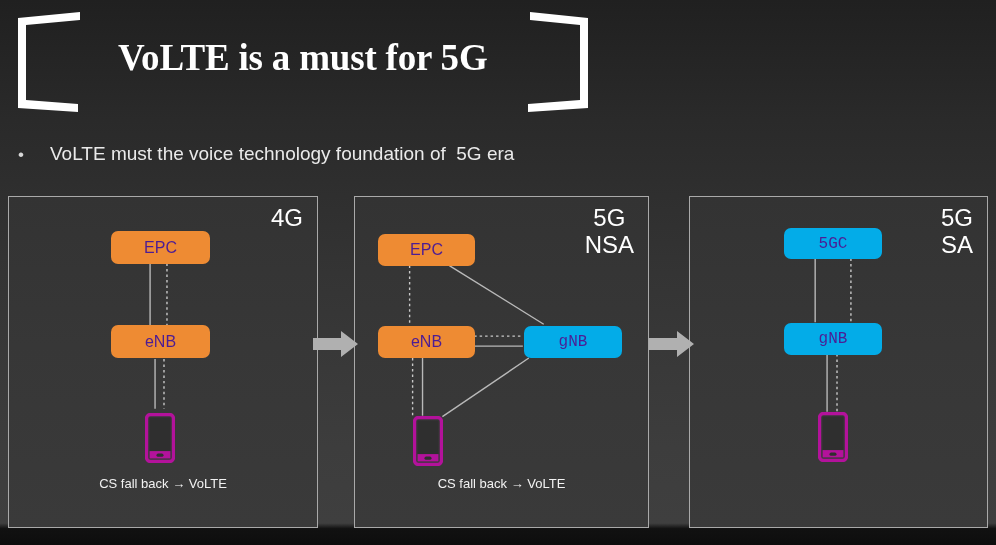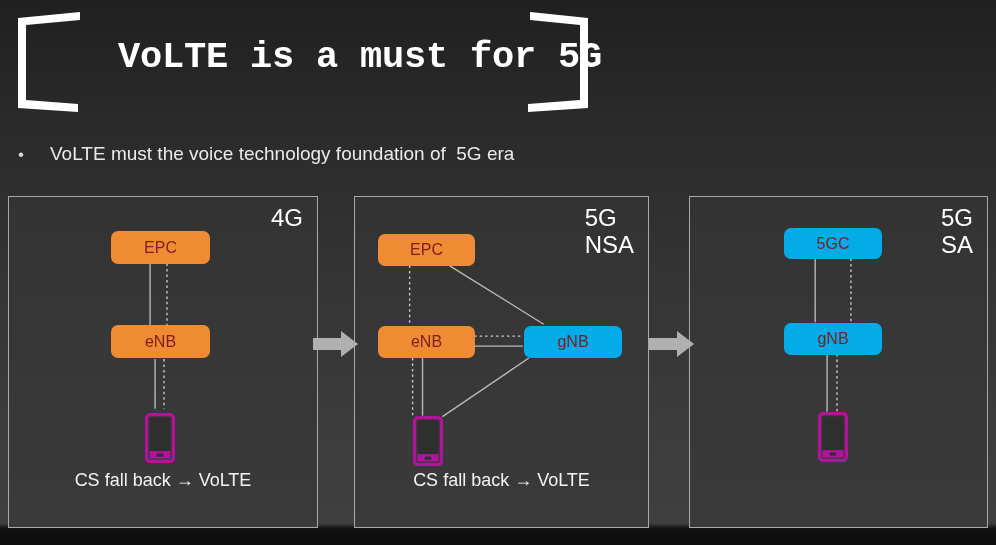--- a/index.html
+++ b/index.html
@@ -16,21 +16,21 @@
   }
 
   
   .bracket{position:absolute;}
   .bracket svg{display:block;}
 
   .title{
     position:absolute;left:118px;top:36px;
     font-size:37px;font-weight:bold;color:#ffffff;
     letter-spacing:-0.2px;white-space:nowrap;
-    font-family:Liberation Mono, monospace;
+    font-family:Liberation Serif, serif;
   }
 
   
   .bullet-row{
     position:absolute;left:18px;top:143px;
     display:flex;align-items:baseline;
   }
   .bullet-dot{
     color:#d8d8d8;font-size:17px;line-height:1;width:32px;
     display:inline-block;text-align:left;
@@ -46,40 +46,40 @@
     background:linear-gradient(to bottom,#333333 0%,#373737 45%,#3a3a3a 100%);
     box-sizing:border-box;
   }
   #panel-0{left:8px;width:310px;}
   #panel-1{left:354px;width:295px;}
   #panel-2{left:689px;width:299px;}
 
   .panel-tag{
     position:absolute;right:14px;top:8px;
     color:#ffffff;font-size:24px;line-height:1.12;
-    text-align:left;white-space:pre-line;
+    text-align:center;white-space:pre-line;
   }
 
   .node{
     position:absolute;
     border-radius:7px;
     display:flex;align-items:center;justify-content:center;
-    color:#7f1d1d;font-size:16px;
+    color:#4c1d95;font-size:16px;
     box-sizing:border-box;
     z-index:3;
   }
   .node.orange{background:#ee8b33;}
-  .node.blue{background:#03ace8;}
+  .node.blue{background:#03ace8;font-family:Liberation Mono, monospace;}
 
   .phone{position:absolute;z-index:3;}
   .phone svg{display:block;}
 
   .caption{
     position:absolute;left:0;right:0;bottom:36px;
-    text-align:center;color:#f2f2f2;font-size:18px;
+    text-align:center;color:#f2f2f2;font-size:13px;
   }
 
   .wires{position:absolute;left:0;top:0;width:100%;height:100%;z-index:1;}
 
   
   .flow-arrow{position:absolute;top:330px;z-index:4;}
   .flow-arrow svg{display:block;}
   #flow-arrow-0{left:313px;}
   #flow-arrow-1{left:649px;}
 </style>

